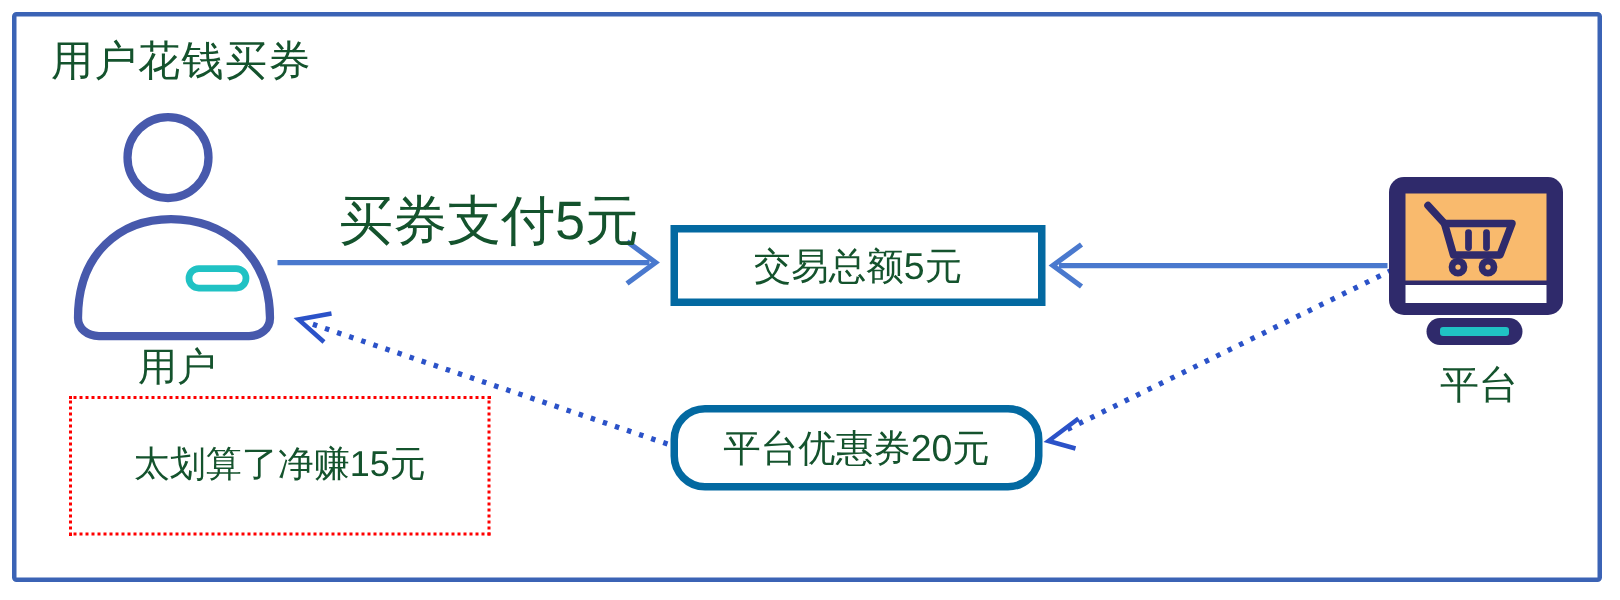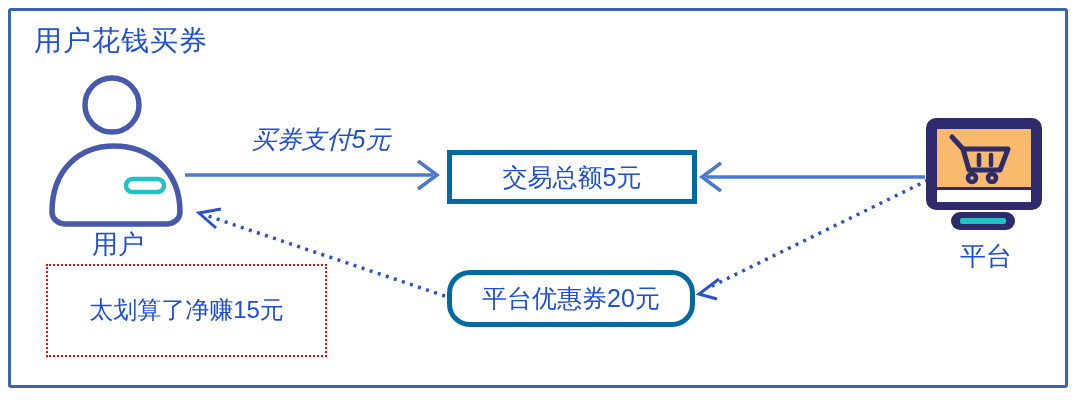--- a/index.html
+++ b/index.html
@@ -1,29 +1,29 @@
 <!DOCTYPE html>
 <html><head>
 <meta charset="utf-8">
 <style>
   html,body { margin:0; padding:0; background:#ffffff; }
   .canvas {
     position:relative; width:1080px; height:400px; background:#ffffff;
-    font-family:"Liberation Sans", sans-serif; color:#1d4ed8; overflow:hidden;
+    font-family:"Liberation Sans", sans-serif; color:#14532d; overflow:hidden;
   }
   .frame {
     position:absolute; left:8px; top:8px; width:1060px; height:380px;
     border:3.5px solid #3B63B5; border-radius:3px; box-sizing:border-box;
   }
   .layer { position:absolute; left:0; top:0; width:1080px; height:400px; }
   .title {
     position:absolute; left:34px; top:22px; font-size:28px; font-weight:500;
     letter-spacing:1px; white-space:nowrap;
   }
-  .flow-label { position:absolute; font-size:25px; text-align:center; white-space:nowrap;font-style:italic; }
+  .flow-label { position:absolute; font-size:36px; white-space:nowrap; }
   #buy-label      { left:226px; top:123px; width:190px; }
   #receive-label  { left:740px; top:126px; width:150px; }
   #issue-label    { left:748px; top:217px; width:152px; }
   .actor-label { position:absolute; font-size:26px; text-align:center; white-space:nowrap; }
   #user-label     { left:56px;  top:227px; width:124px; }
   #platform-label { left:934px; top:239px; width:104px; }
   .node-box {
     position:absolute; box-sizing:border-box; background:#ffffff;
     border:5px solid #0369a1; display:flex; align-items:center; justify-content:center;
     font-size:25px;

